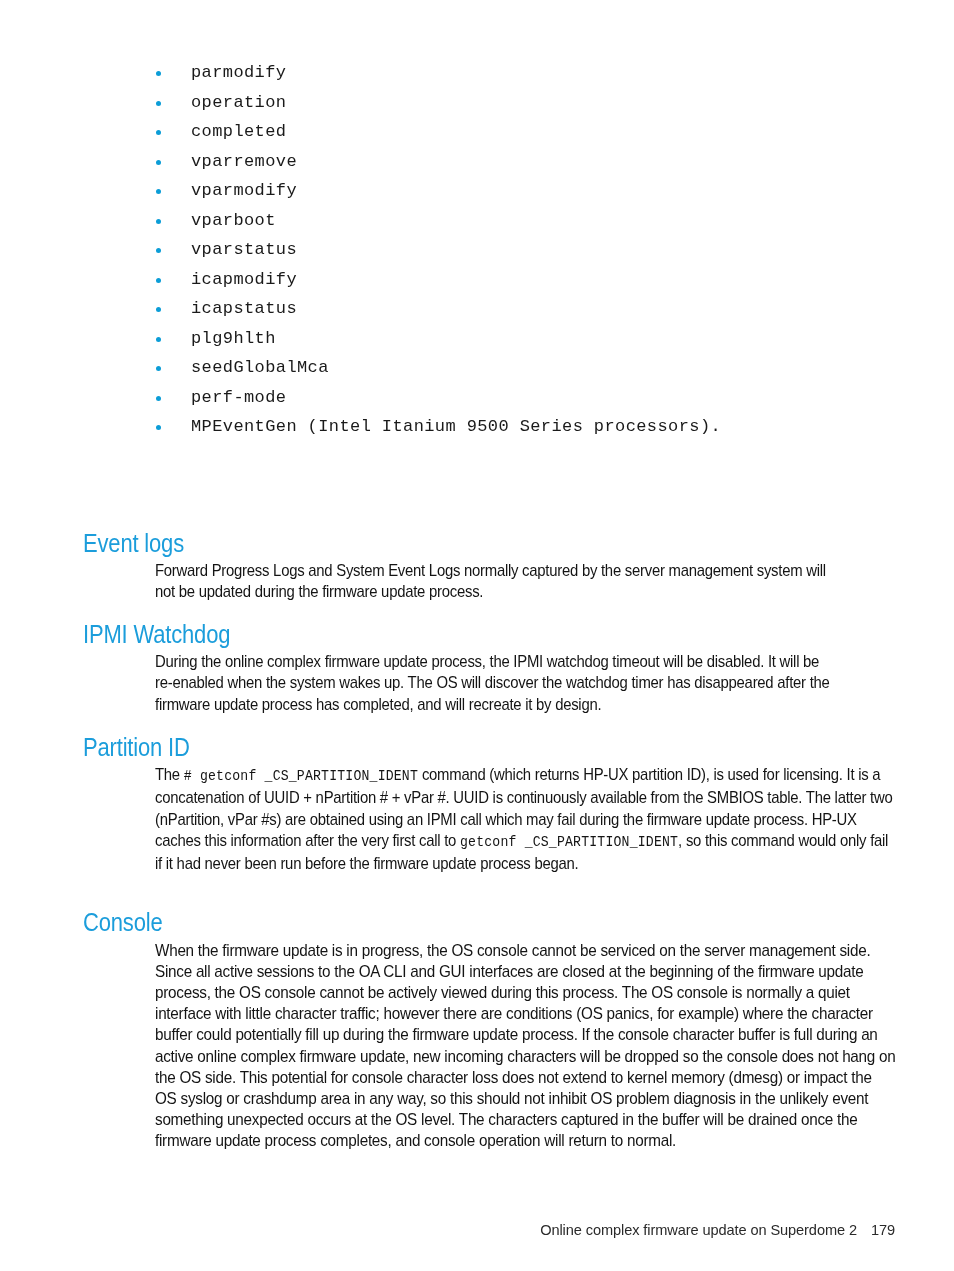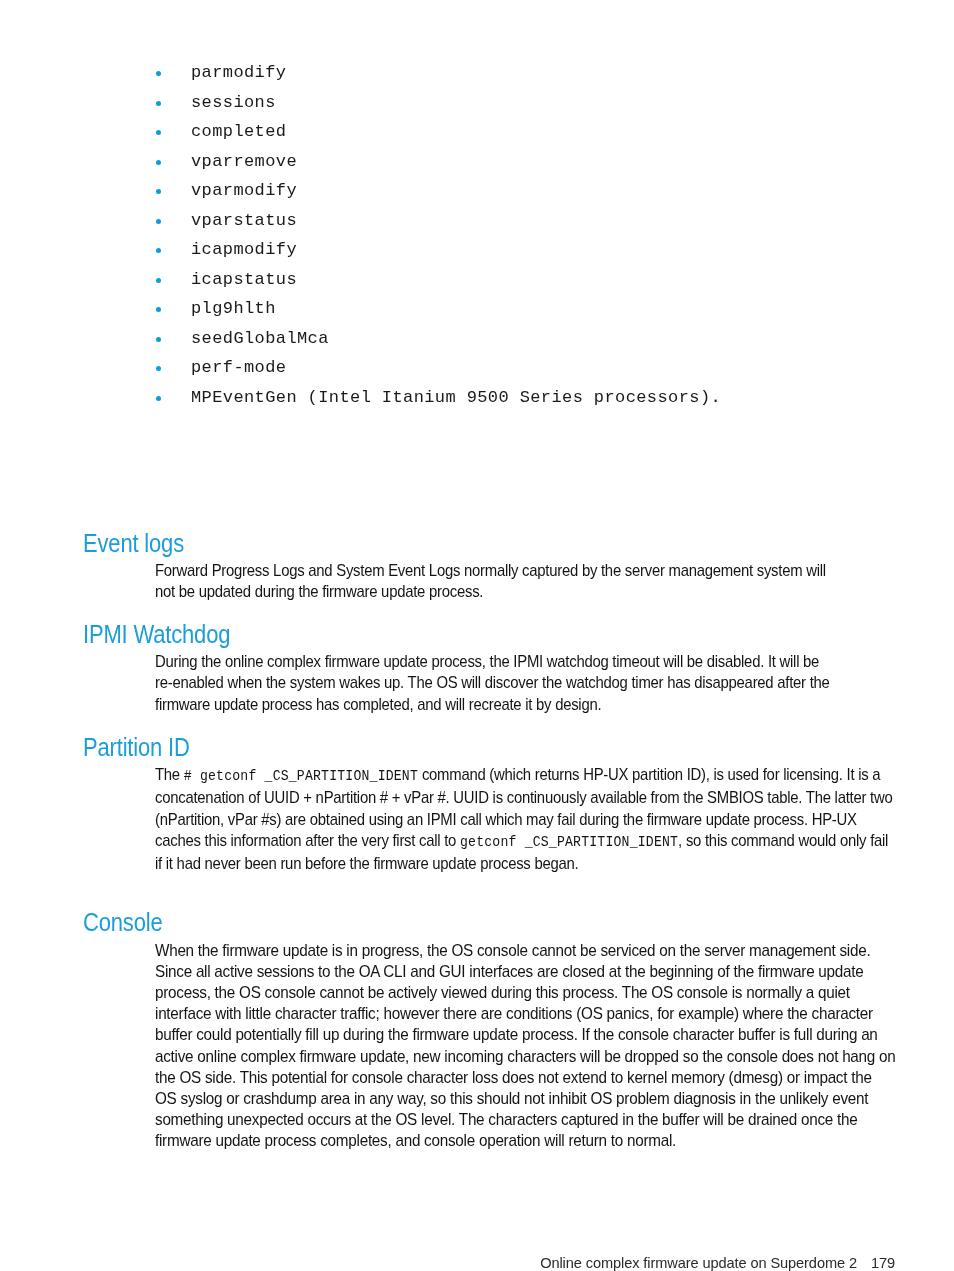--- a/index.html
+++ b/index.html
@@ -103,48 +103,51 @@
     text-align: right;
     font-family: "Liberation Sans", sans-serif;
     font-size: 14.6px;
     color: #2a2a2a;
     letter-spacing: -0.1px;
     white-space: nowrap;
   }
   .footer .pg {
     display: inline-block;
     margin-left: 14px;
-    margin-top: 33px;
   }
 </style>
 </head>
 <body>
 
 <div class="page">
 
   <ul class="cmd-list">
     <li class="cmd-item">
       <span class="dot"></span>
       <span>parmodify</span>
     </li>
     <li class="cmd-item">
       <span class="dot"></span>
-      <span>sessions</span>
+      <span>operation</span>
     </li>
     <li class="cmd-item">
       <span class="dot"></span>
       <span>completed</span>
     </li>
     <li class="cmd-item">
       <span class="dot"></span>
       <span>vparremove</span>
     </li>
     <li class="cmd-item">
       <span class="dot"></span>
       <span>vparmodify</span>
+    </li>
+    <li class="cmd-item">
+      <span class="dot"></span>
+      <span>vparboot</span>
     </li>
     <li class="cmd-item">
       <span class="dot"></span>
       <span>vparstatus</span>
     </li>
     <li class="cmd-item">
       <span class="dot"></span>
       <span>icapmodify</span>
     </li>
     <li class="cmd-item">

